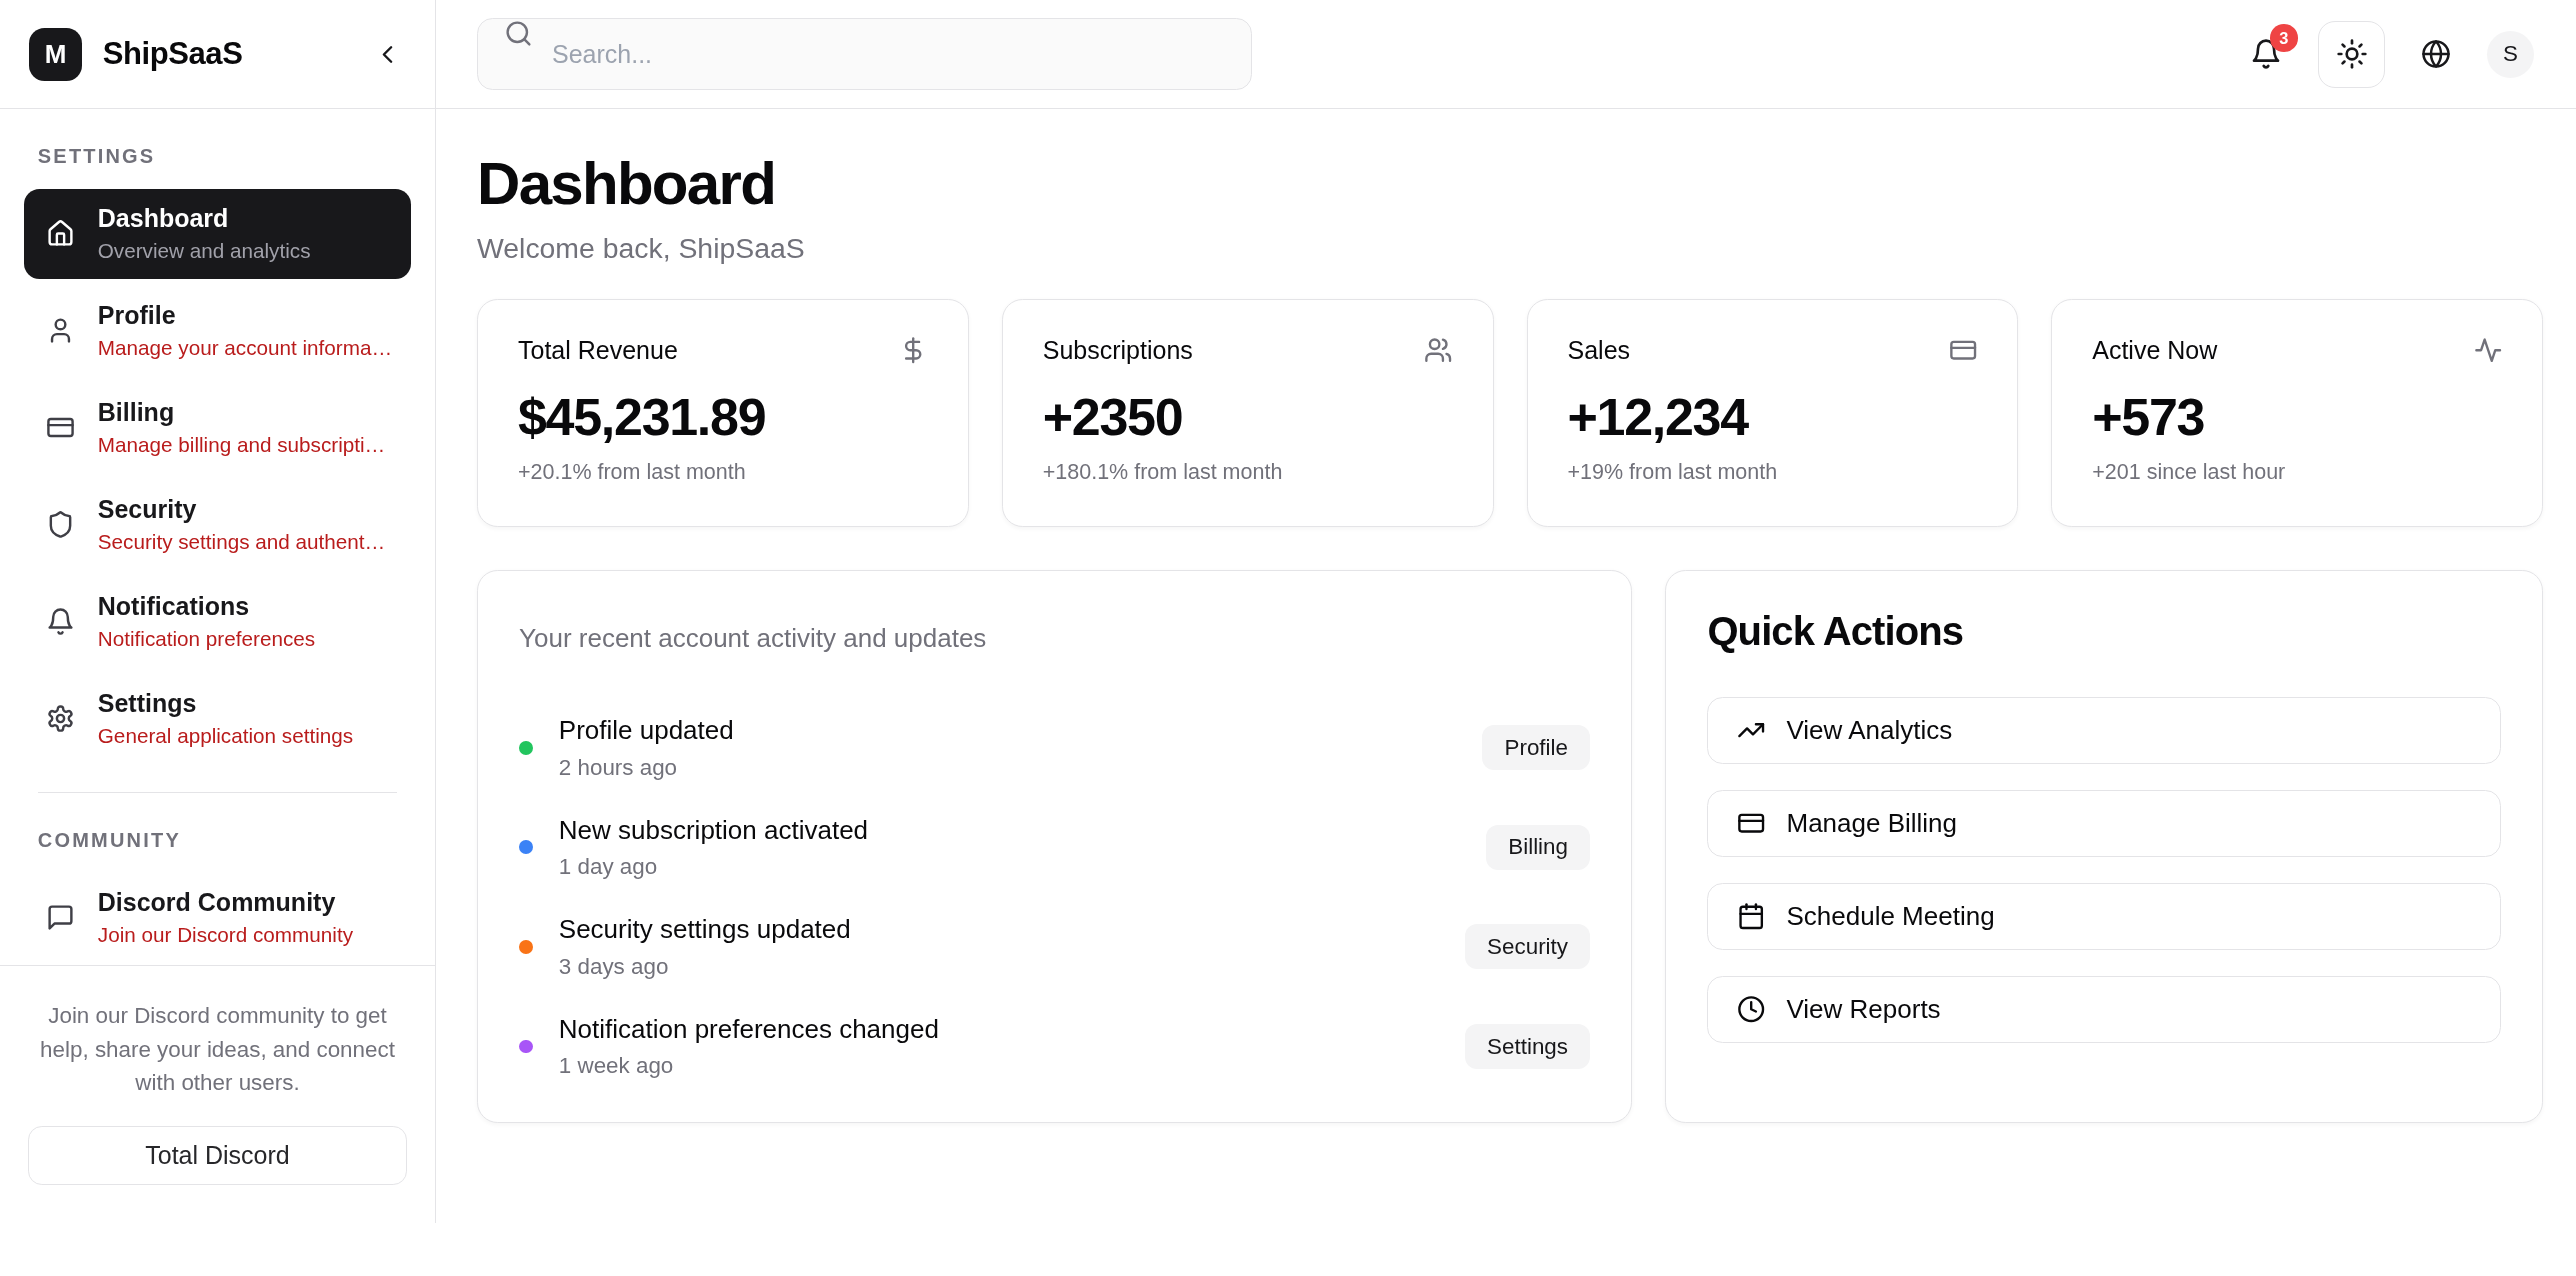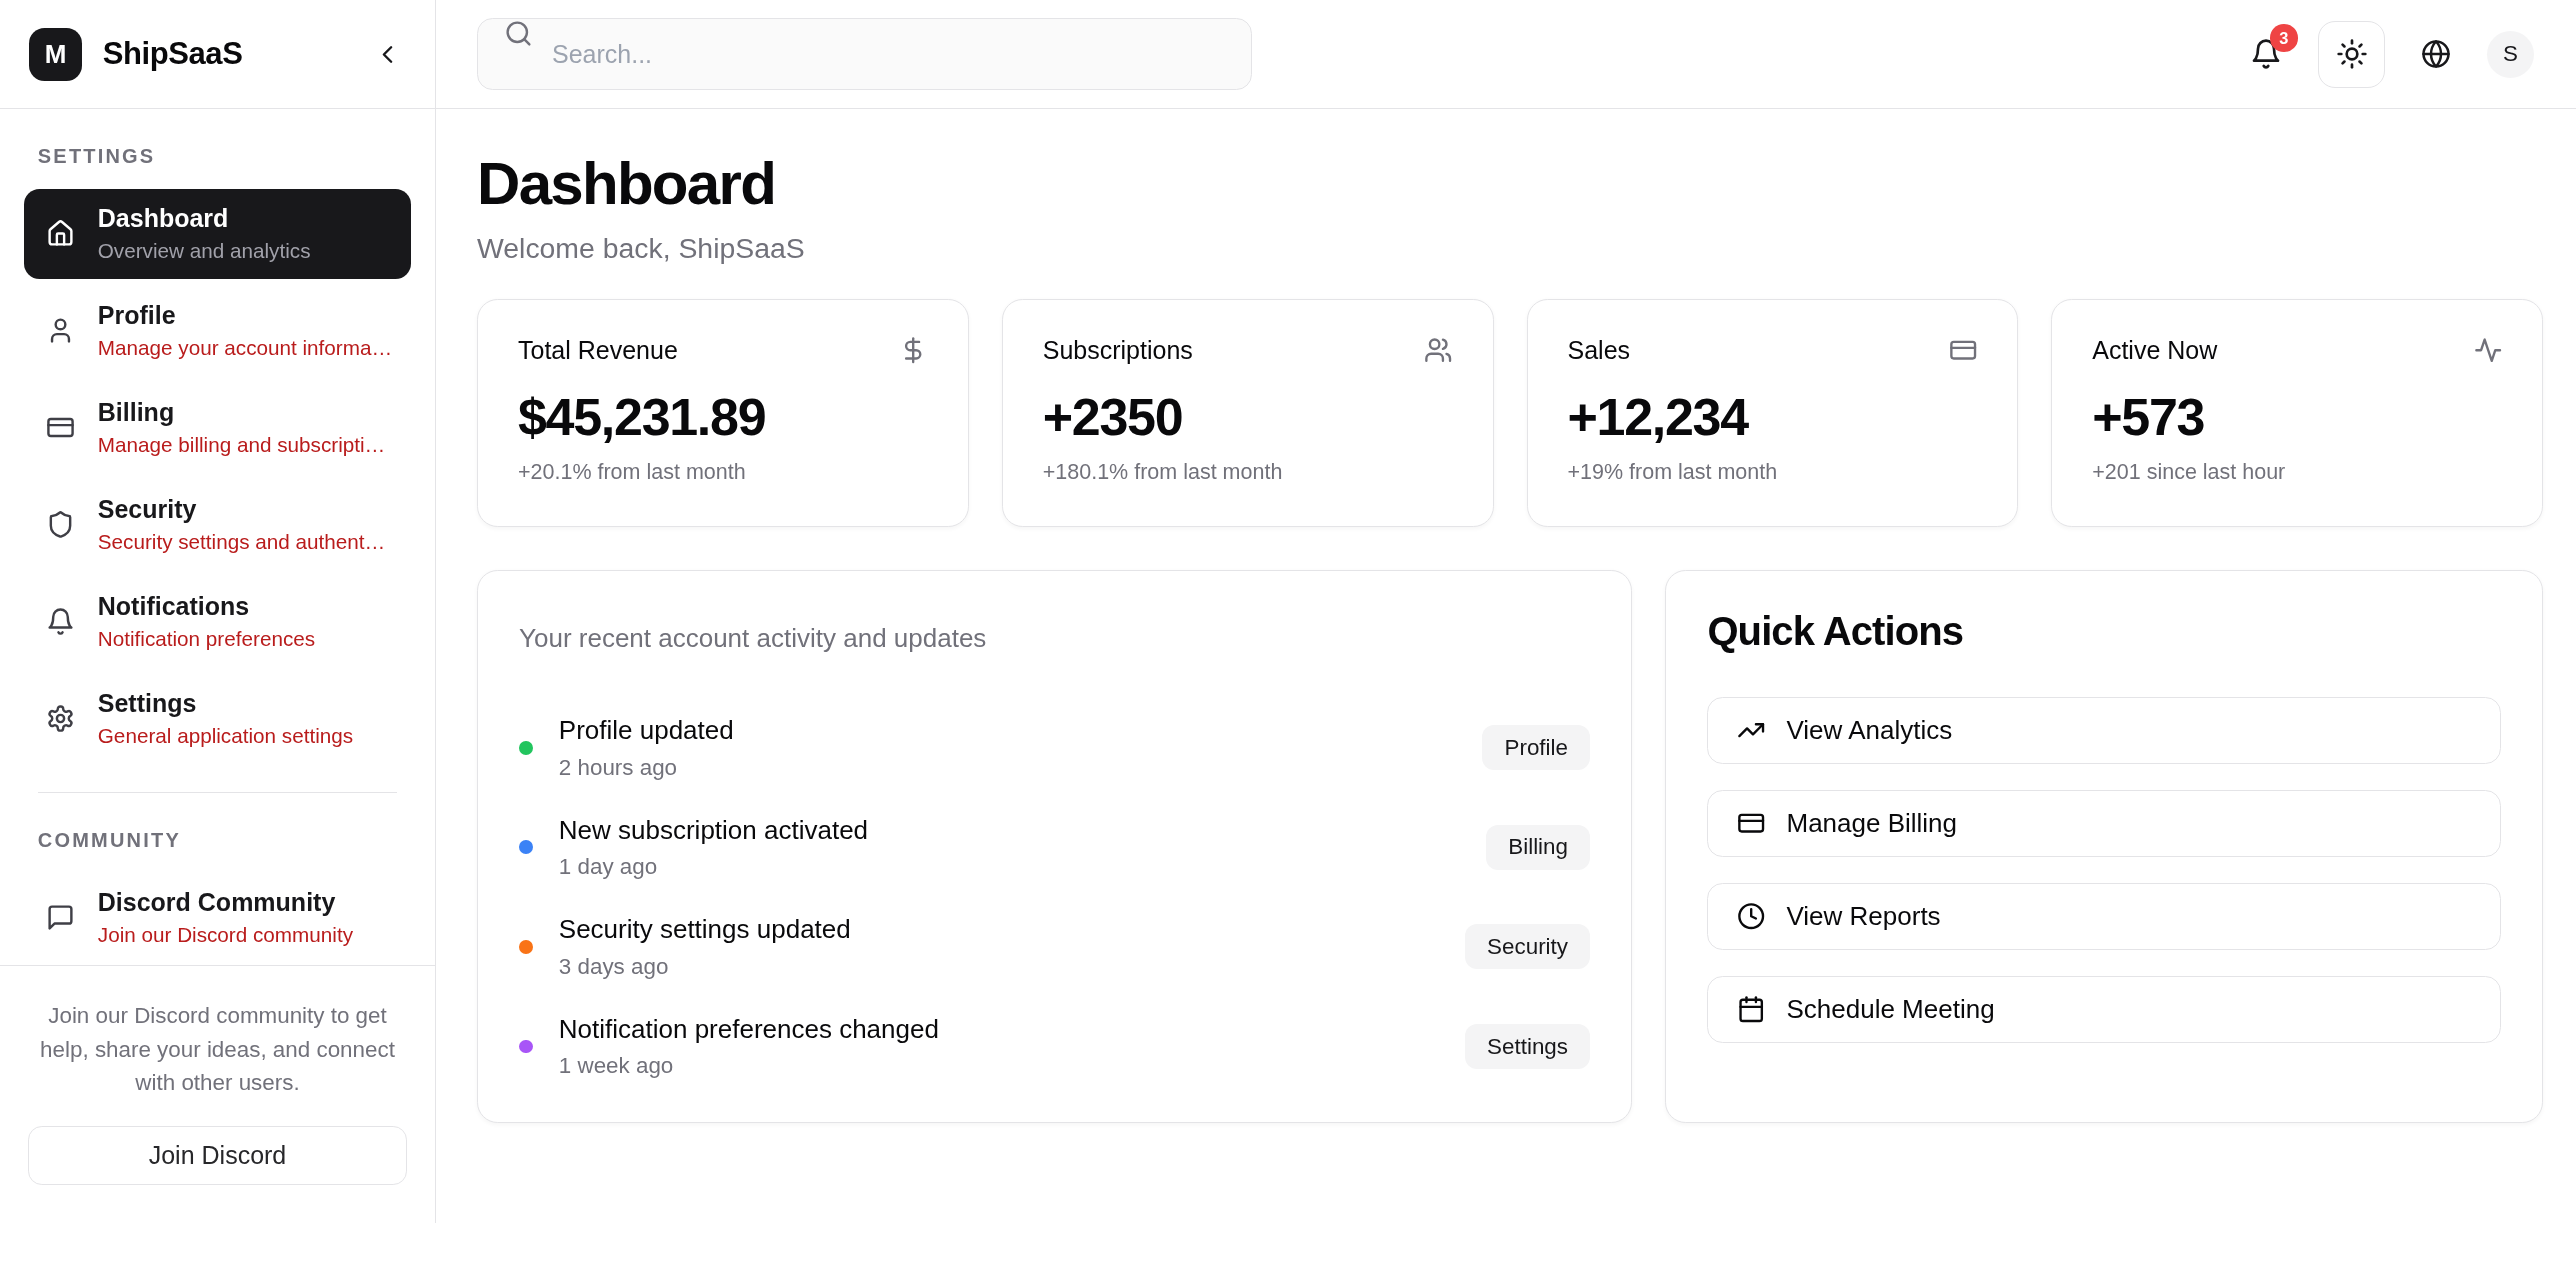--- a/index.html
+++ b/index.html
@@ -276,21 +276,21 @@
         </span>
         <span>
           <div class="nav-item-title">Discord Community</div>
           <div class="nav-item-sub">Join our Discord community</div>
         </span>
       </div>
     </nav>
 
     <div class="sidebar-footer">
       <div class="footer-text">Join our Discord community to get help, share your ideas, and connect with other users.</div>
-      <button class="join-btn">Join Discord</button>
+      <button class="join-btn">Total Discord</button>
     </div>
   </aside>
 
   <div class="main">
 
     <header class="topbar">
       <div class="search">
         <span class="s-icon">
           <svg width="29" height="29" viewBox="0 0 24 24" fill="none" stroke="currentColor" stroke-width="2" stroke-linecap="round" stroke-linejoin="round">
               <circle cx="11" cy="11" r="8"></circle>
@@ -469,38 +469,38 @@
                     <rect width="20" height="14" x="2" y="5" rx="2"></rect>
                     <line x1="2" x2="22" y1="10" y2="10"></line>
                   </svg>
               </span>
               <span>Manage Billing</span>
             </button>
 
             <button class="action-btn">
               <span class="a-icon">
                 <svg width="28.4" height="28.4" viewBox="0 0 24 24" fill="none" stroke="currentColor" stroke-width="2" stroke-linecap="round" stroke-linejoin="round">
-                    <circle cx="12" cy="12" r="10"></circle>
-                    <polyline points="12 6 12 12 16 14"></polyline>
-                  </svg>
-              </span>
-              <span>View Reports</span>
-            </button>
-
-            <button class="action-btn">
-              <span class="a-icon">
-                <svg width="28.4" height="28.4" viewBox="0 0 24 24" fill="none" stroke="currentColor" stroke-width="2" stroke-linecap="round" stroke-linejoin="round">
                     <path d="M8 2v4"></path>
                     <path d="M16 2v4"></path>
                     <rect width="18" height="18" x="3" y="4" rx="2"></rect>
                     <path d="M3 10h18"></path>
                   </svg>
               </span>
               <span>Schedule Meeting</span>
             </button>
+
+            <button class="action-btn">
+              <span class="a-icon">
+                <svg width="28.4" height="28.4" viewBox="0 0 24 24" fill="none" stroke="currentColor" stroke-width="2" stroke-linecap="round" stroke-linejoin="round">
+                    <circle cx="12" cy="12" r="10"></circle>
+                    <polyline points="12 6 12 12 16 14"></polyline>
+                  </svg>
+              </span>
+              <span>View Reports</span>
+            </button>
           </div>
         </div>
 
       </div>
     </div>
   </div>
 </div>
 
 
 </body></html>

